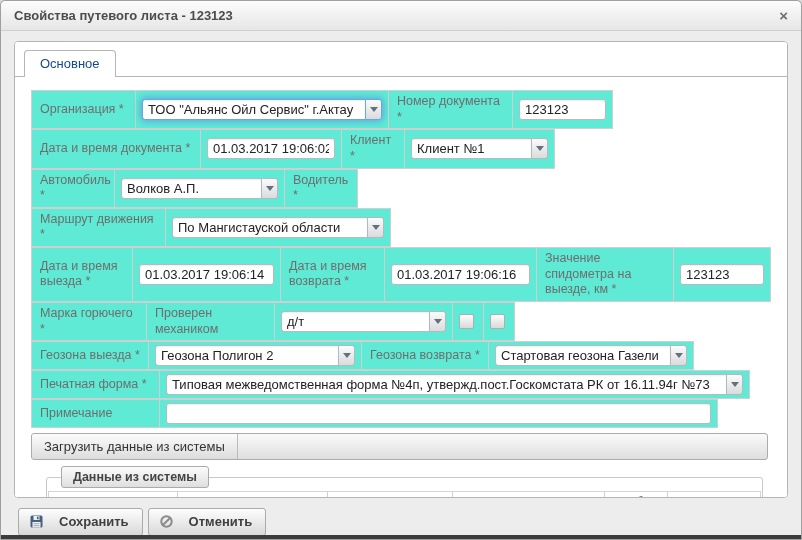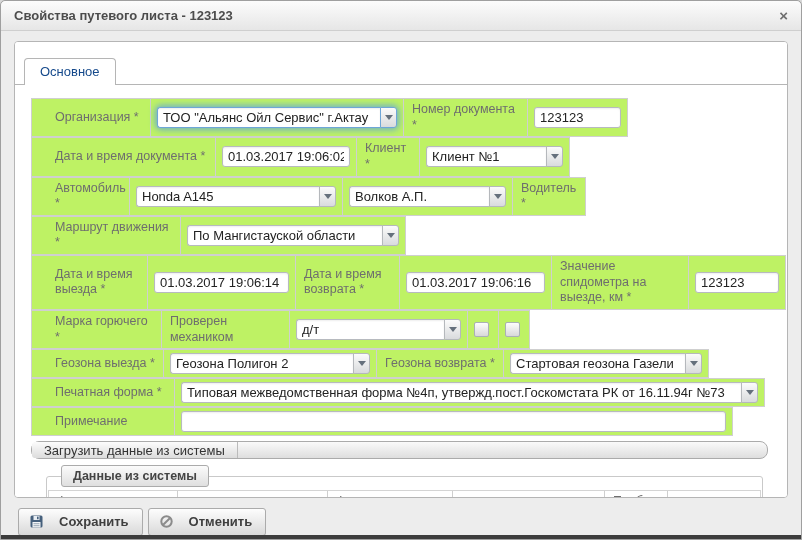--- a/index.html
+++ b/index.html
@@ -22,34 +22,34 @@
   .title { font-size:13px; font-weight:bold; color:#4c4c4c; flex:1; }
   .close-btn {
     font-size:15px; font-weight:bold; color:#6f6f6f; cursor:pointer;
     padding:0 3px; line-height:1;
   }
   .content-panel {
     margin:10px 13px 0 13px; height:457px;
     background:#fff; border:1px solid #b5b5b5; border-radius:4px;
     overflow:hidden;
   }
-  .tabstrip { padding:15px 0 0 9px; background:#fff; position:relative; }
+  .tabstrip { padding:7px 0 0 9px; background:#fff; position:relative; }
   .tab {
     display:inline-block; padding:5px 15px 6px 15px;
     border:1px solid #b5b5b5; border-bottom:none;
     border-radius:4px 4px 0 0; background:#fff;
     font-size:13px; color:#15498b; position:relative; top:1px; z-index:2;
     cursor:pointer;
   }
   .tab-body {
     border-top:1px solid #b5b5b5; padding:13px 16px 0 16px; background:#fff;
   }
   .frow {
     display:flex; width:max-content;
-    border:1px solid #cfcfcf; background:#bef264;padding-left:15px;
+    border:1px solid #cfcfcf; background:#5eead4;
   }
   .frow + .frow { margin-top:0px; border-top-width:1px; }
   .fcell {
     display:flex; align-items:center;
     padding:3px 8px; min-height:27px;
   }
   .fcell + .fcell { border-left:1px solid #cfcfcf; }
   .row5 .fcell { min-height:39px; }
   .flabel { font-size:12.5px; color:#6e6e6e; line-height:1.25; }
   .ctrl { padding:3px 6px; }
@@ -73,22 +73,22 @@
     border-right:4px solid transparent; border-top:5px solid #65707c;
   }
   .combo.focused { border-radius:4px; box-shadow:0 0 6px 2px rgba(92,160,224,0.8); }
   .combo.focused input { border-color:#6ea6d8; }
   .combo.focused .combo-btn { border-color:#6ea6d8; }
   .checkbox {
     width:15px; height:15px; border:1px solid #aab0b6; border-radius:2px;
     background:linear-gradient(#fdfdfd,#d9d9d9); cursor:pointer; display:inline-block;
   }
   .loadbar {
-    margin-top:5px; height:18px; width:737px;
-    border:1px solid #ababab; border-radius:8px;
+    margin-top:5px; height:27px; width:737px;
+    border:1px solid #ababab; border-radius:3px;
     background:linear-gradient(#fafafa,#dedede);
     display:flex; align-items:stretch; cursor:pointer;
   }
   .loadbar-btn {
     border-right:1px solid #bbb; border-radius:3px 0 0 3px;
     display:flex; align-items:center; padding:0 12px;
     font-size:13px; color:#333; background:linear-gradient(#fcfcfc,#dcdcdc);
   }
   .fieldset {
     position:relative; margin:17px 5px 0 15px; width:717px;
@@ -167,28 +167,20 @@
             <span class="combo-btn">
                 <span class="arrow"></span>
               </span>
           </span>
         </div>
       </div>
 
       <div class="frow">
         <div class="fcell" style="width:82px">
           <span class="flabel">Автомобиль *</span>
-        </div>
-        <div class="fcell ctrl" style="width:213px">
-          <span class="combo" style="width:200px">
-            <input type="text" value="Honda A145" style="">
-            <span class="combo-btn">
-                <span class="arrow"></span>
-              </span>
-          </span>
         </div>
         <div class="fcell ctrl" style="width:170px">
           <span class="combo" style="width:157px">
             <input type="text" value="Волков А.П." style="">
             <span class="combo-btn">
                 <span class="arrow"></span>
               </span>
           </span>
         </div>
         <div class="fcell" style="width:73px">

